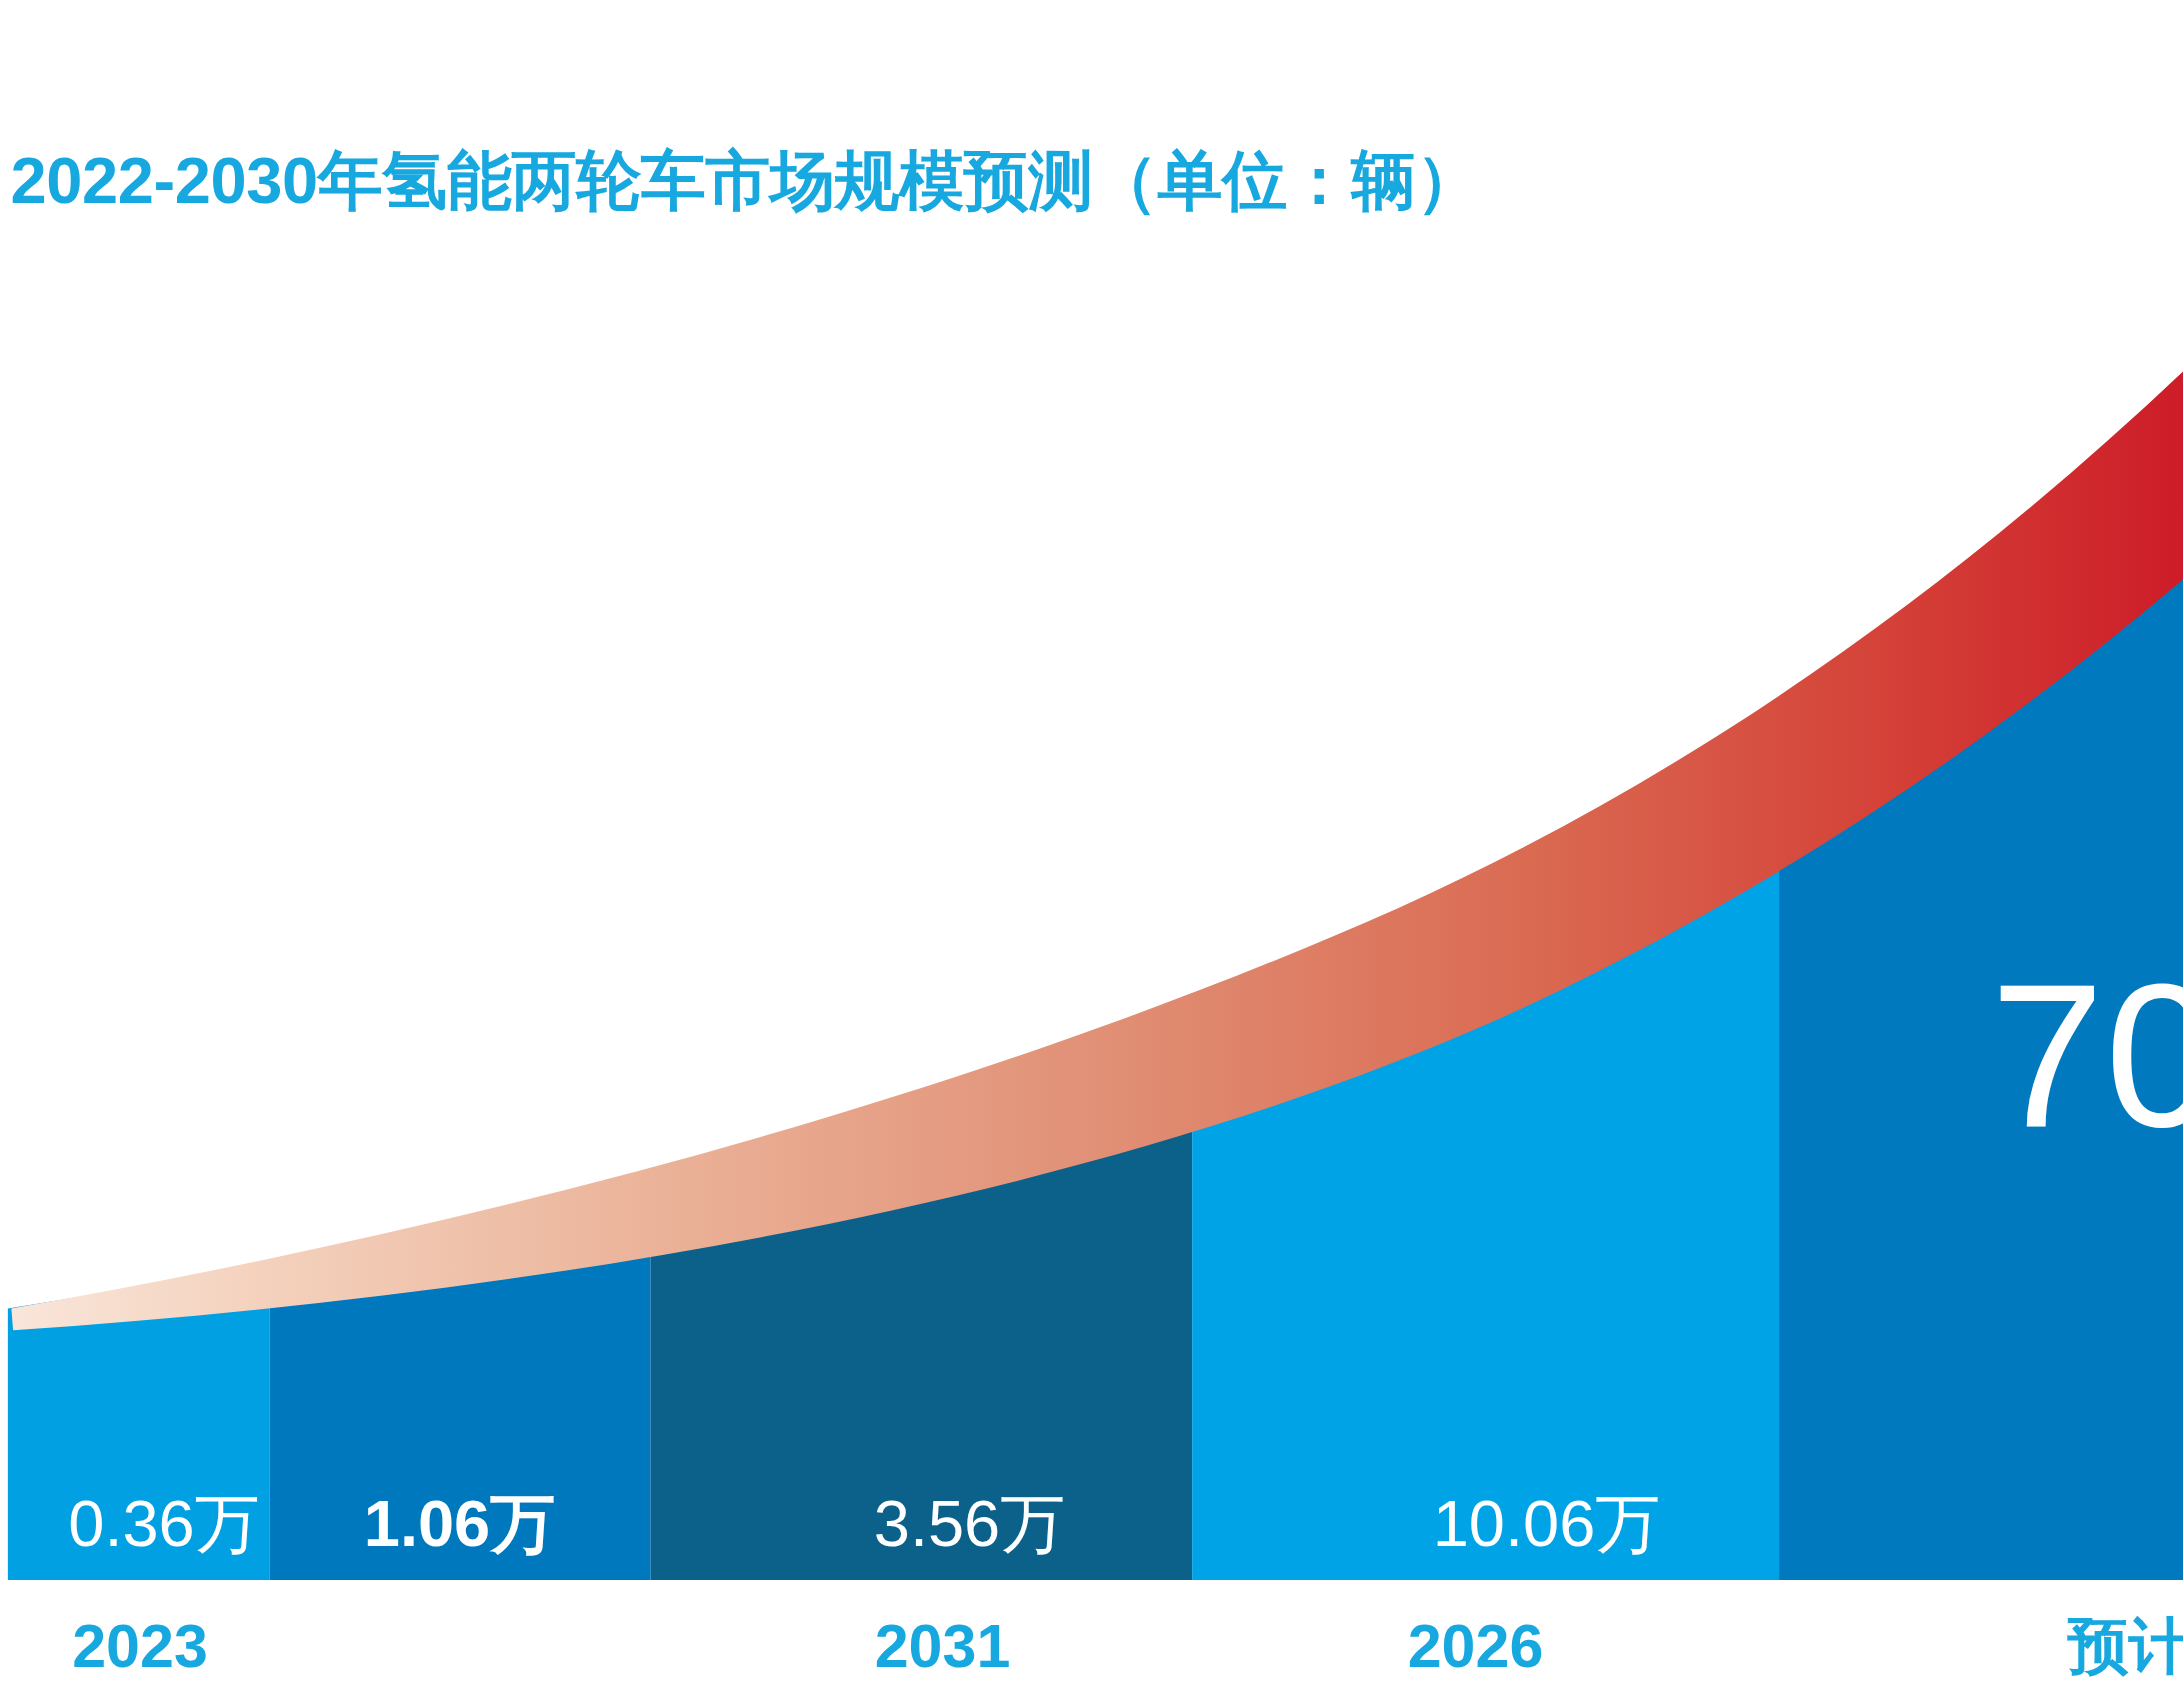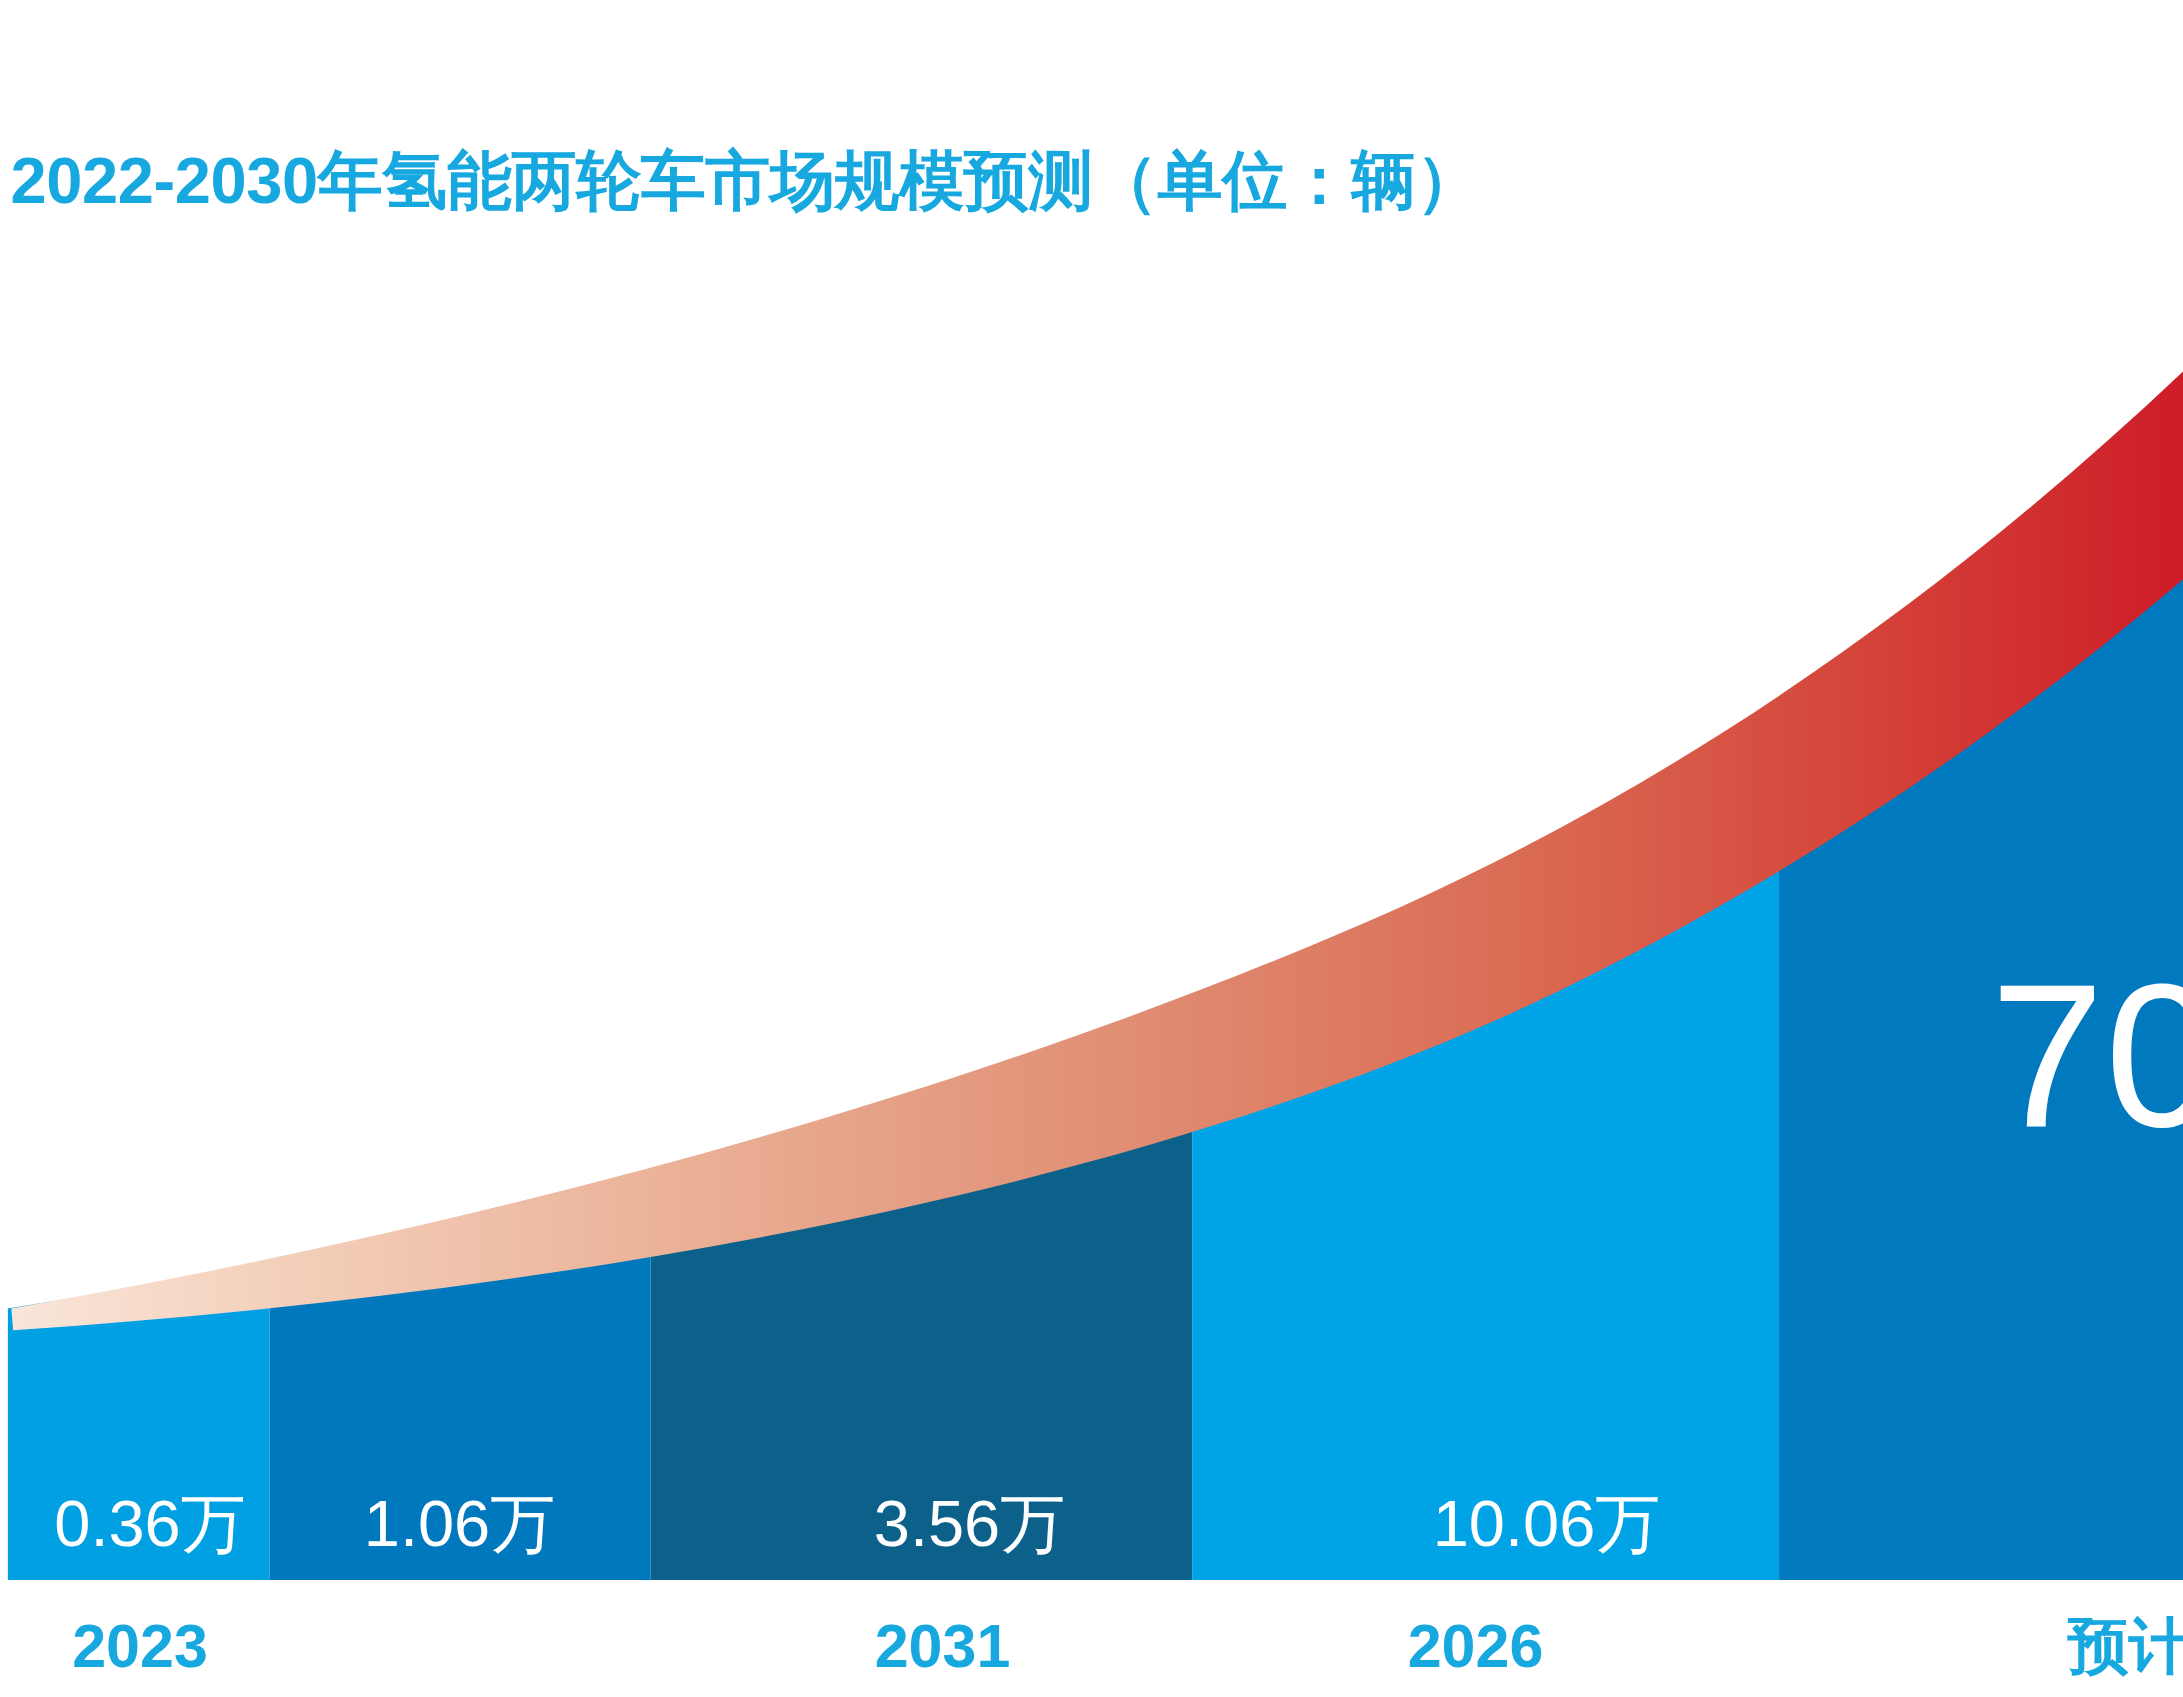--- a/index.html
+++ b/index.html
@@ -129,22 +129,22 @@
                A 132,132 0 0 1 5880,606
                L 5700,400
                L 5478,610
                A 132,132 0 0 1 5390,160
                L 5500,58
                A 132,132 0 0 1 5595,20
                Z" fill="#C80F26"></path>
     </svg>
   </div>
 
-  <div class="value-label" style="left:8px;  width:284px;  top:1491px;">0.36万</div>
-  <div class="value-label" style="left:269px; width:381px;  top:1491px;">1.06万</div>
+  <div class="value-label" style="left:22px;  width:284px;  top:1491px;">0.36万</div>
+  <div class="value-label" style="left:269px; width:381px;  top:1491px;font-weight:bold;">1.06万</div>
   <div class="value-label" style="left:651px;width:541px; top:1491px;margin-left:48px;">3.56万</div>
   <div class="value-label" style="left:1192px;width:709px; top:1491px;">10.06万</div>
   <div class="value-label big" style="left:1779px;width:858px; top:952px;">70万</div>
 
   <div class="cat-label" style="left: -26px; width: 332px; color: rgb(23, 168, 224);">2023</div>
   <div class="cat-label" style="left: 803px; width: 279px; color: rgb(23, 168, 224);">2031</div>
   <div class="cat-label" style="left: 1336px; width: 279px; color: rgb(23, 168, 224);">2026</div>
   <div class="cat-label" style="left: 1921px; width: 734px; color: rgb(23, 168, 224);">预计2030年增长</div>
 
 </div>

